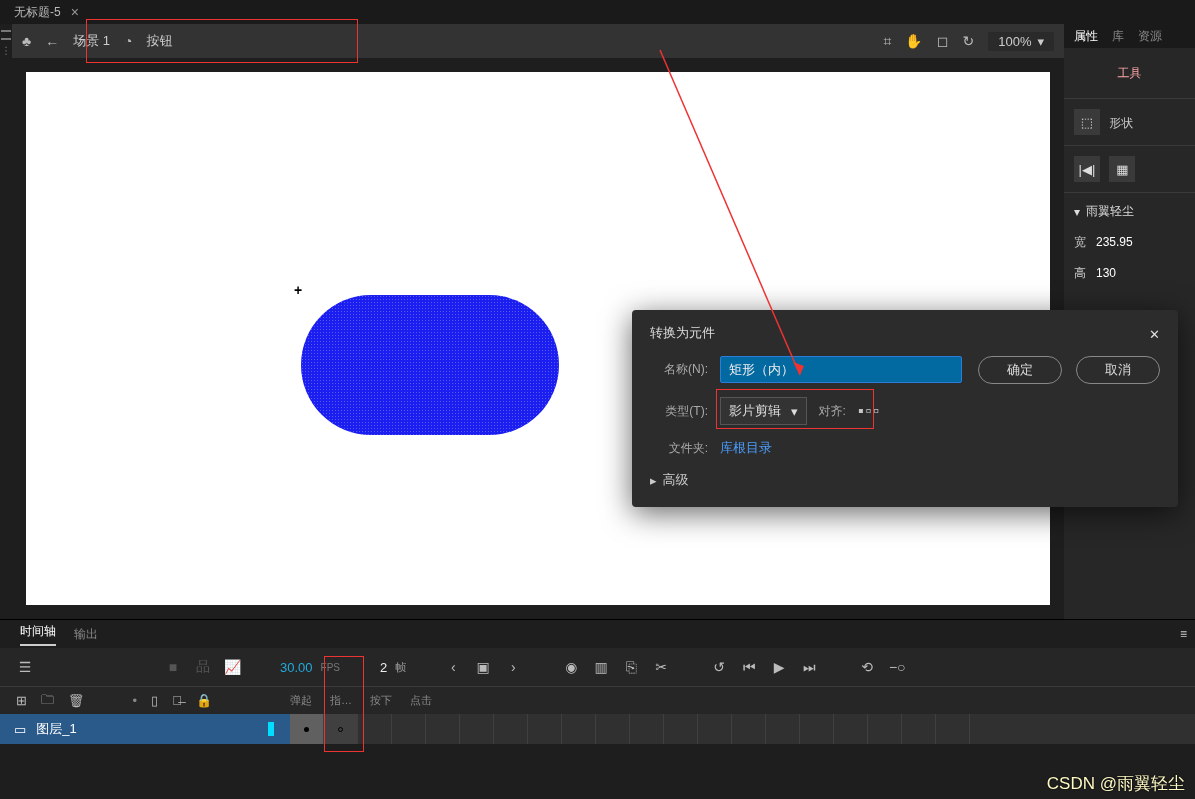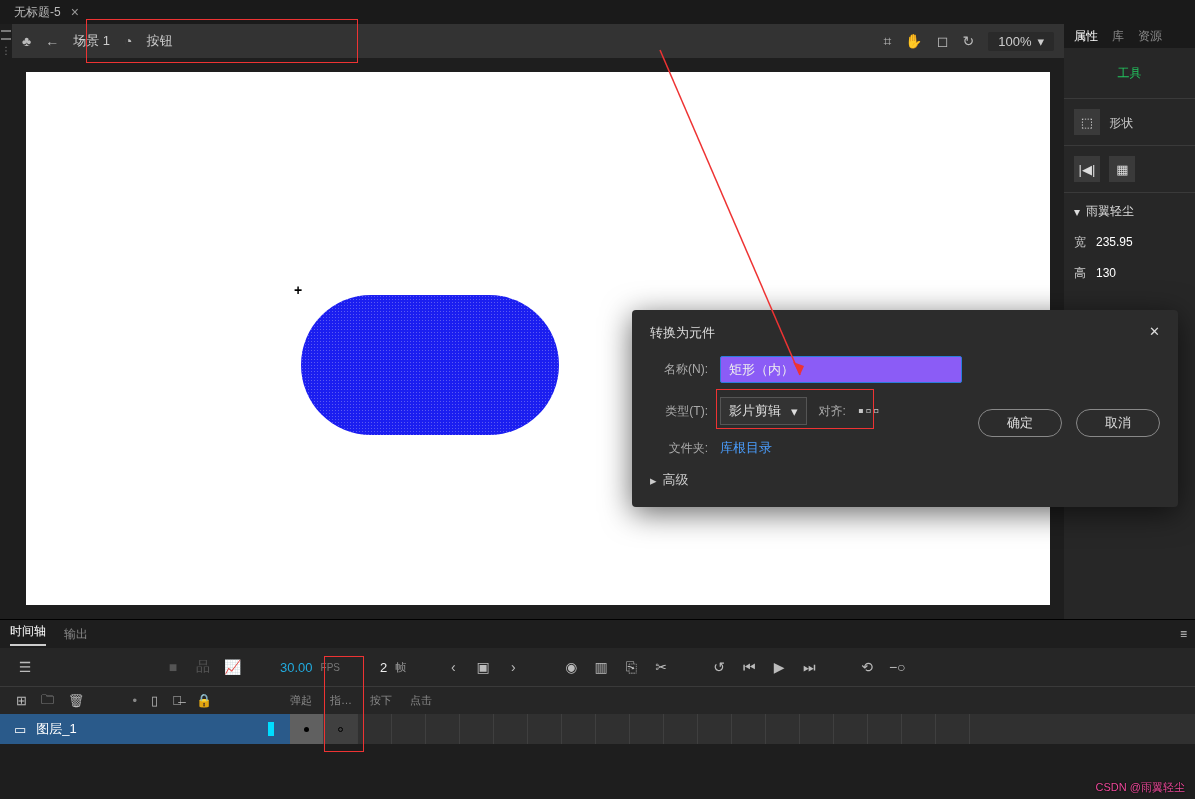--- a/index.html
+++ b/index.html
@@ -33,60 +33,60 @@
     background-image: radial-gradient(circle, #5a5af2 0.6px, transparent 0.6px);
     background-size: 3px 3px;
   }
   .reg-cross { position: absolute; left: 268px; top: 210px; font-size: 14px; color: #000; font-weight: bold; }
 
   
   .rpanel { width: 131px; background: #272727; font-size: 12px; display: flex; flex-direction: column; }
   .rpanel .tabs { height: 24px; display: flex; align-items: center; gap: 14px; padding-left: 10px; background: #1a1a1a; font-size: 12px; }
   .rpanel .tabs span.sel { color: #fff; font-weight: 500; }
   .rpanel .tabs span { color: #888; font-family: Liberation Serif, serif; }
-  .rpanel .title-row { height: 50px; display: flex; align-items: center; justify-content: center; color: #22c55e; }
+  .rpanel .title-row { height: 50px; display: flex; align-items: center; justify-content: center; color: #fca5a5; }
   .rpanel .sec { border-top: 1px solid #3a3a3a; padding: 10px; }
   .rpanel .iconbtn { display: inline-flex; width: 26px; height: 26px; background: #3a3a3a; align-items: center; justify-content: center; margin-right: 6px; font-size: 13px; color: #ddd; }
   .rpanel .sec-title { color: #ddd; display: flex; align-items: center; gap: 6px; }
   .rpanel .kv { display: flex; margin-top: 14px; align-items: baseline; gap: 10px; }
 
   
   .timeline { height: 180px; background: #1e1e1e; display: flex; flex-direction: column; border-top: 1px solid #000; }
-  .tl-tabs { height: 28px; display: flex; align-items: center; padding-left: 10px; gap: 18px; font-size: 12px; color: #ccc; }
+  .tl-tabs { height: 28px; display: flex; align-items: center; padding-left: 20px; gap: 18px; font-size: 12px; color: #ccc; }
   .tl-tabs .sel { color: #fff; border-bottom: 2px solid #ccc; padding-bottom: 4px; }
   .tl-toolbar { height: 38px; display: flex; align-items: center; padding: 0 14px; background: #262626; gap: 8px; }
   .tl-toolbar .ibtn { width: 22px; height: 22px; display: flex; align-items: center; justify-content: center; color: #bbb; font-size: 14px; }
   .tl-toolbar .dim { color: #555; }
   .tl-labels { height: 28px; display: flex; align-items: center; background: #262626; border-top: 1px solid #3a3a3a; }
   .tl-labels .left-tools { width: 290px; display: flex; align-items: center; gap: 14px; padding-left: 16px; color: #bbb; }
   .tl-labels .states { display: flex; gap: 6px; color: #888; font-size: 11px; justify-content: flex-end; }
   .tl-labels .states span { width: 34px; }
   .tl-layers { flex: 1; display: flex; }
   .tl-layer-row { height: 30px; display: flex; align-items: center; }
   .tl-layer-row .name { width: 290px; background: #2a5a8a; height: 100%; display: flex; align-items: center; padding-left: 14px; gap: 10px; color: #fff; }
   .tl-layer-row .track { flex: 1; display: flex; background: #303030; height: 100%; }
   .cell { width: 34px; height: 100%; border-right: 1px solid #3f3f3f; display: flex; align-items: center; justify-content: center; font-size: 10px; }
   .cell.k1 { background: #606060; }
   .cell.k2 { background: #404040; }
   .cell .dot { width: 5px; height: 5px; border-radius: 50%; background: #000; }
   .cell .ring { width: 5px; height: 5px; border-radius: 50%; border: 1px solid #000; }
 
   
   .dialog { position: absolute; left: 632px; top: 310px; width: 546px; background: #2c2c2c; border-radius: 4px; box-shadow: 0 6px 30px rgba(0,0,0,.6); padding: 14px 18px 18px; }
-  .dialog .dlg-head { display: flex; justify-content: space-between; align-items: flex-start; font-size: 13px; color: #ddd; margin-bottom: 14px; }
+  .dialog .dlg-head { display: flex; justify-content: space-between; align-items: flex-end; font-size: 13px; color: #ddd; margin-bottom: 14px; }
   .dialog .row { display: flex; align-items: center; gap: 12px; margin-bottom: 14px; }
   .dialog .lbl { width: 58px; text-align: right; color: #aaa; font-size: 12px; }
-  .dialog input[type=text] { flex: 1; background: #8b5cf6; border: 1px solid #2a7ddb; padding: 5px 8px; color: #eee; font-size: 13px; border-radius: 2px; }
+  .dialog input[type=text] { flex: 1; background: #0369a1; border: 1px solid #2a7ddb; padding: 5px 8px; color: #eee; font-size: 13px; border-radius: 2px; }
   .dialog .combo { background: #333; border: 1px solid #555; padding: 4px 8px; display: flex; align-items: center; gap: 10px; font-size: 13px; color: #ddd; }
   .dialog .btn { width: 84px; height: 28px; border-radius: 14px; border: 1px solid #888; background: transparent; color: #ddd; font-size: 13px; display: flex; align-items: center; justify-content: center; }
   .dialog .btns { display: flex; flex-direction: row; gap: 14px; }
   .dialog .adv { color: #ccc; font-size: 13px; display: flex; align-items: center; gap: 6px; margin-top: 4px; }
   .link { color: #4a9eff; }
 
-  .watermark { position: absolute; right: 10px; bottom: 4px; color: #ec4899; font-size: 11px; text-shadow: 0 0 2px #000; }
+  .watermark { position: absolute; right: 10px; bottom: 4px; color: #fef9c3; font-size: 17px; text-shadow: 0 0 2px #000; }
 
   svg.arrow { position: absolute; pointer-events: none; }
 </style>
 </head>
 <body>
 
 <div class="app">
 
   <div class="tabstrip">
     <div class="doc-tab">
@@ -258,21 +258,21 @@
     </div>
   </div>
 
 </div>
 
 <div class="dialog">
   <div class="dlg-head">
     <span>转换为元件</span>
     <span style="cursor:pointer;">✕</span>
   </div>
-  <div style="display:flex; gap:16px;align-items:center;">
+  <div style="display:flex; gap:16px;">
     <div style="flex:1;">
       <div class="row">
         <span class="lbl">名称(N):</span>
         <input type="text" value="矩形（内）" style="">
       </div>
       <div class="row" style="position:relative;">
         <span class="lbl">类型(T):</span>
         <div class="combo">
           <span>影片剪辑</span>
           <span>▾</span>

